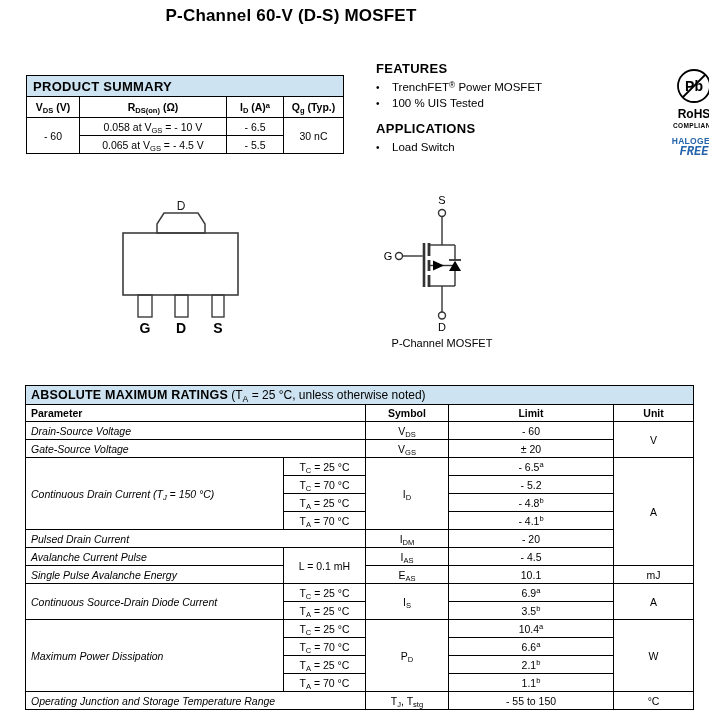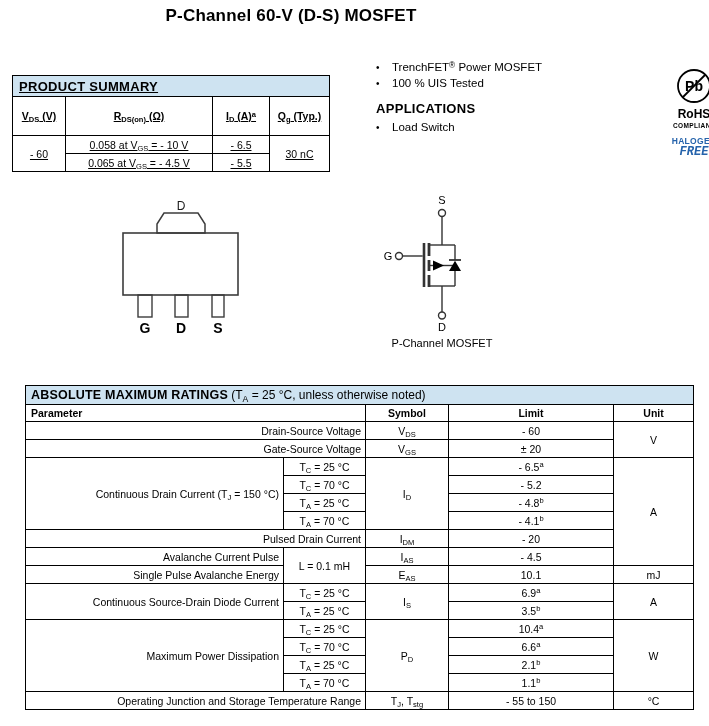--- a/index.html
+++ b/index.html
@@ -15,26 +15,26 @@
 
   .page-title {
     position:absolute; top:6px; left:0; width:582px; text-align:center;
     font-size:17px; font-weight:bold; letter-spacing:0.2px;
   }
 
   table { border-collapse:collapse; table-layout:fixed; }
   td, th { border:1px solid #000; padding:0 4px; font-size:10.5px; vertical-align:middle; }
 
   
-  .ps-table { position:absolute; left:12px; top:75px; width:317px;text-decoration:underline; }
+  .ps-table { position:absolute; left:26px; top:75px; width:317px; }
   .ps-table .tbl-title {
     background:var(--header-bg); font-weight:bold; font-size:13px; text-align:left;
     padding-left:6px; height:21px; letter-spacing:0.3px;
   }
-  .ps-table th { font-weight:bold; text-align:center; height:39px; font-size:10.5px; }
+  .ps-table th { font-weight:bold; text-align:center; height:21px; font-size:10.5px; }
   .ps-table td { text-align:center; height:18px; }
 
   
   .feat-block { position:absolute; left:376px; top:61px; width:265px; }
   .sec-heading { font-size:13px; font-weight:bold; letter-spacing:0.3px; margin:0 0 5px 0; }
   .bullet-line { font-size:11.5px; margin:0 0 4px 0; display:flex; }
   .bullet-dot { width:16px; flex:0 0 16px; font-size:10px; padding-top:1px; }
   .app-heading { margin-top:12px; }
 
   
@@ -50,21 +50,21 @@
 
   
   .amr-table { position:absolute; left:25px; top:385px; width:668px; }
   .amr-table .tbl-title {
     background:var(--header-bg); height:19px; text-align:left; padding-left:5px; font-size:12px;margin-left:40px;
   }
   .amr-table .tbl-title .b { font-size:12.5px; letter-spacing:0.2px; }
   .amr-table th { height:17px; font-size:10.5px; }
   .amr-table th.h-param { text-align:left; padding-left:5px; }
   .amr-table td { height:18px; text-align:center; }
-  .amr-table td.c-param { text-align:right; padding-left:5px; }
+  .amr-table td.c-param { text-align:left; padding-left:5px;font-style:italic; }
 </style>
 </head>
 <body>
 
 <div class="page-title">P-Channel 60-V (D-S) MOSFET</div>
 
 <table class="ps-table">
   <colgroup>
       <col style="width:53px">
       <col style="width:147px">
@@ -88,20 +88,21 @@
     <td rowspan="2">30 nC</td>
   </tr>
   <tr>
     <td>0.065 at V<sub>GS</sub> = - 4.5 V</td>
     <td>- 5.5</td>
   </tr>
 </tbody>
   </table>
 
 <div class="feat-block">
+  <div class="sec-heading">FEATURES</div>
   <div class="bullet-line">
     <span class="bullet-dot">•</span>
     <span>TrenchFET<sup>®</sup> Power MOSFET</span>
   </div>
   <div class="bullet-line">
     <span class="bullet-dot">•</span>
     <span>100 % UIS Tested</span>
   </div>
   <div class="sec-heading app-heading">APPLICATIONS</div>
   <div class="bullet-line">

